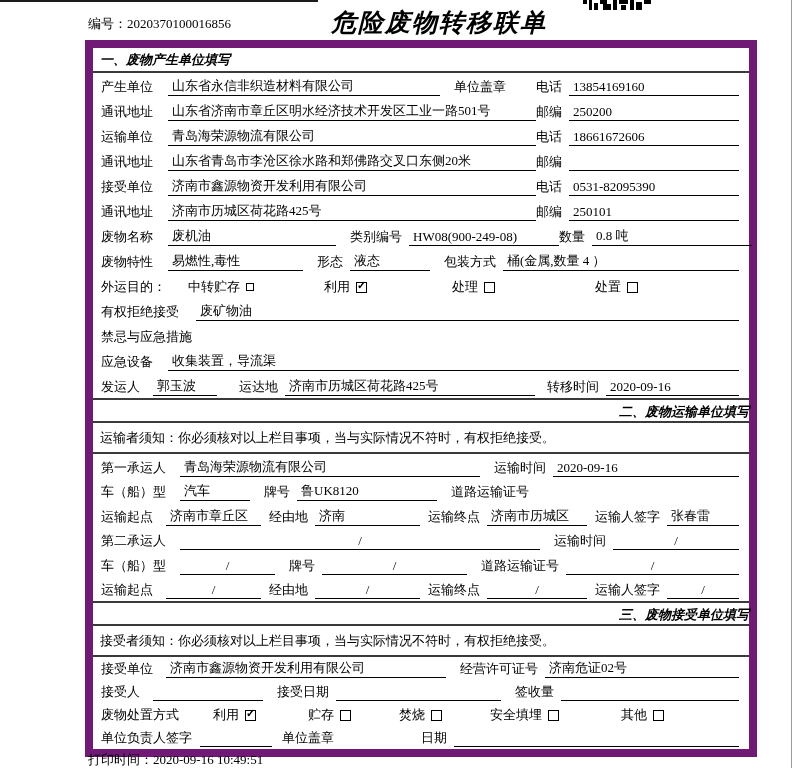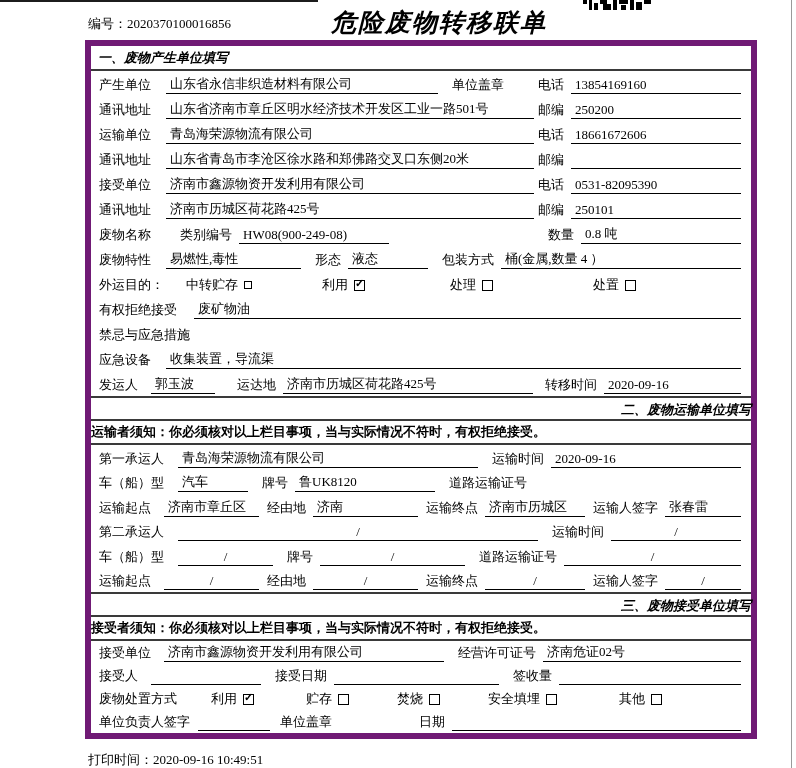--- a/index.html
+++ b/index.html
@@ -7,24 +7,24 @@
   body { position:relative; font-family:"Liberation Serif","DejaVu Serif",serif; font-size:13px; color:#000; }
   .hei { font-family:"Liberation Sans","DejaVu Sans",sans-serif; font-weight:bold;font-style:italic; }
 
   .top-edge { position:absolute; left:0; top:0; width:318px; height:2px; background:#1c1c1c; }
   .page-edge { position:absolute; right:4px; top:0; bottom:0; width:1px; background:#9a9a9a; }
 
   .serial { position:absolute; left:88px; top:15px; white-space:nowrap; }
   .doc-title { position:absolute; left:331px; top:6px; font-size:25px; letter-spacing:2px; white-space:nowrap; }
   .qr { position:absolute; left:583px; top:0; width:68px; height:10px; }
 
-  .form { position:absolute; left:85px; top:40px; width:672px; border:6px solid #701a75; background:#fff; }
+  .form { position:absolute; left:85px; top:40px; width:672px; border:8px solid #701a75; background:#fff; }
   .sec-title { height:25px; padding:3px 0 0 7px; border-bottom:2px solid #3a3a3a; font-size:13px; }
   .sec-title.mid { border-top:2px solid #3a3a3a;text-align:right; }
-  .note { height:24px; border-bottom:2px solid #3a3a3a; display:flex; align-items:center; white-space:nowrap;font-weight:bold; }
+  .note { height:31px; border-bottom:2px solid #3a3a3a; display:flex; align-items:center; padding-left:7px; white-space:nowrap; }
 
   .row { position:relative; height:25px; }
   .s2 .row { height:24.5px; }
   .s3 .row { height:23px; }
   .g { position:absolute; left:8px; right:10px; bottom:2px; display:flex; align-items:flex-end; white-space:nowrap; }
   .lab { flex:0 0 auto; margin-right:7px; overflow:hidden; }
   .push { margin-left:auto; }
   .v { border-bottom:1px solid #000; padding:0 4px; min-height:17px; overflow:hidden; flex:0 0 auto; }
   .v.fill { flex:1 1 auto; }
   .v.c { text-align:center; }
@@ -118,20 +118,21 @@
       <span class="lab" style="width:60px">通讯地址</span>
       <span class="v" style="width:368px">济南市历城区荷花路425号</span>
       <span class="lab push">邮编</span>
       <span class="v" style="width:170px">250101</span>
     </div>
       </div>
 
     <div class="row">
         <div class="g">
       <span class="lab" style="width:60px">废物名称</span>
+      <span class="v" style="width:168px">废机油</span>
       <span class="lab" style="margin-left:14px">类别编号</span>
       <span class="v" style="width:150px">HW08(900-249-08)</span>
       <span class="lab push">数量</span>
       <span class="v" style="width:160px">0.8 吨</span>
     </div>
       </div>
 
     <div class="row">
         <div class="g">
       <span class="lab" style="width:60px">废物特性</span>

